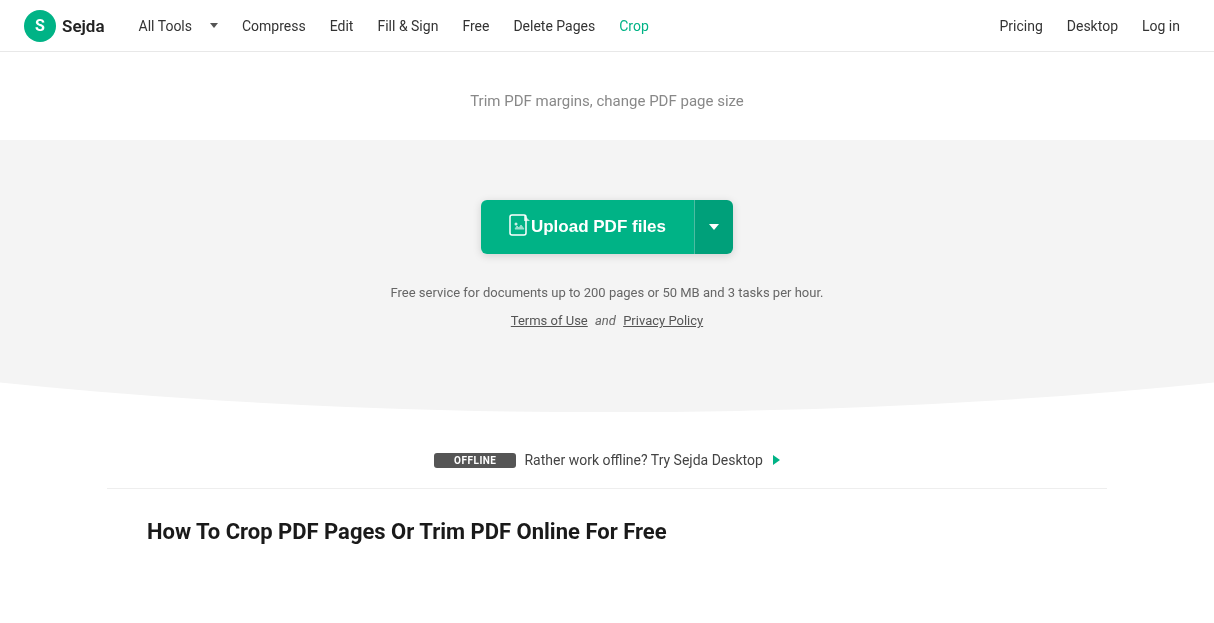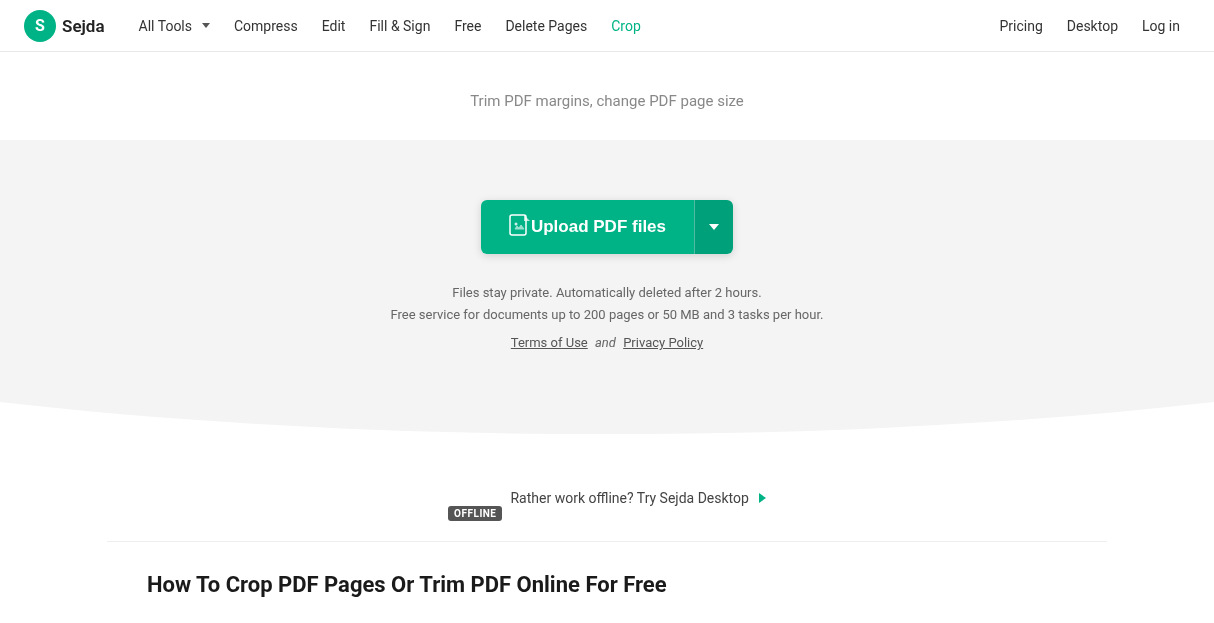--- a/index.html
+++ b/index.html
@@ -46,21 +46,21 @@
     }
     .nav-item {
       padding: 6px 10px;
       font-size: 14px;
       color: #333;
       cursor: pointer;
       border-radius: 4px;
       white-space: nowrap;
       display: flex;
       align-items: center;
-      gap: 8px;
+      gap: 16px;
     }
     .nav-item.active { color: #00b386; }
     .nav-right {
       display: flex;
       align-items: center;
       gap: 4px;
     }
     .chevron-down {
       display: inline-block;
       width: 0;
@@ -167,24 +167,23 @@
       margin: 40px auto 20px;
       font-size: 14px;
       color: #444;
       cursor: pointer;
     }
     .offline-badge {
       background: #555;
       color: #fff;
       font-size: 10px;
       font-weight: 700;
-      padding: 2px 6px;
+      padding: 2px 20px;
       border-radius: 3px;
       letter-spacing: 0.5px;
-      margin-top: 32px;
     }
     .offline-text {
       color: #444;
     }
     .offline-chevron {
       display: inline-block;
       width: 0;
       height: 0;
       border-top: 5px solid transparent;
       border-bottom: 5px solid transparent;
@@ -272,21 +271,20 @@
           <circle cx="7" cy="10" r="1.5" fill="white" opacity="0.8"></circle>
         </svg>
         <span>Upload PDF files</span>
       </button>
       <button class="upload-btn-dropdown">
         <span class="btn-chevron-down"></span>
       </button>
     </div>
 
     <div class="upload-info">
-      <p>Files stay private. Automatically deleted after 2 hours.</p>
       <p>Free service for documents up to 200 pages or 50 MB and 3 tasks per hour.</p>
       <p style="margin-top:6px;">
         <a href="#">Terms of Use</a>
         <span style="margin: 2px 4px; font-style: italic;">and</span>
         <a href="#">Privacy Policy</a>
       </p>
     </div>
   </div>
 
   <div class="offline-banner">

